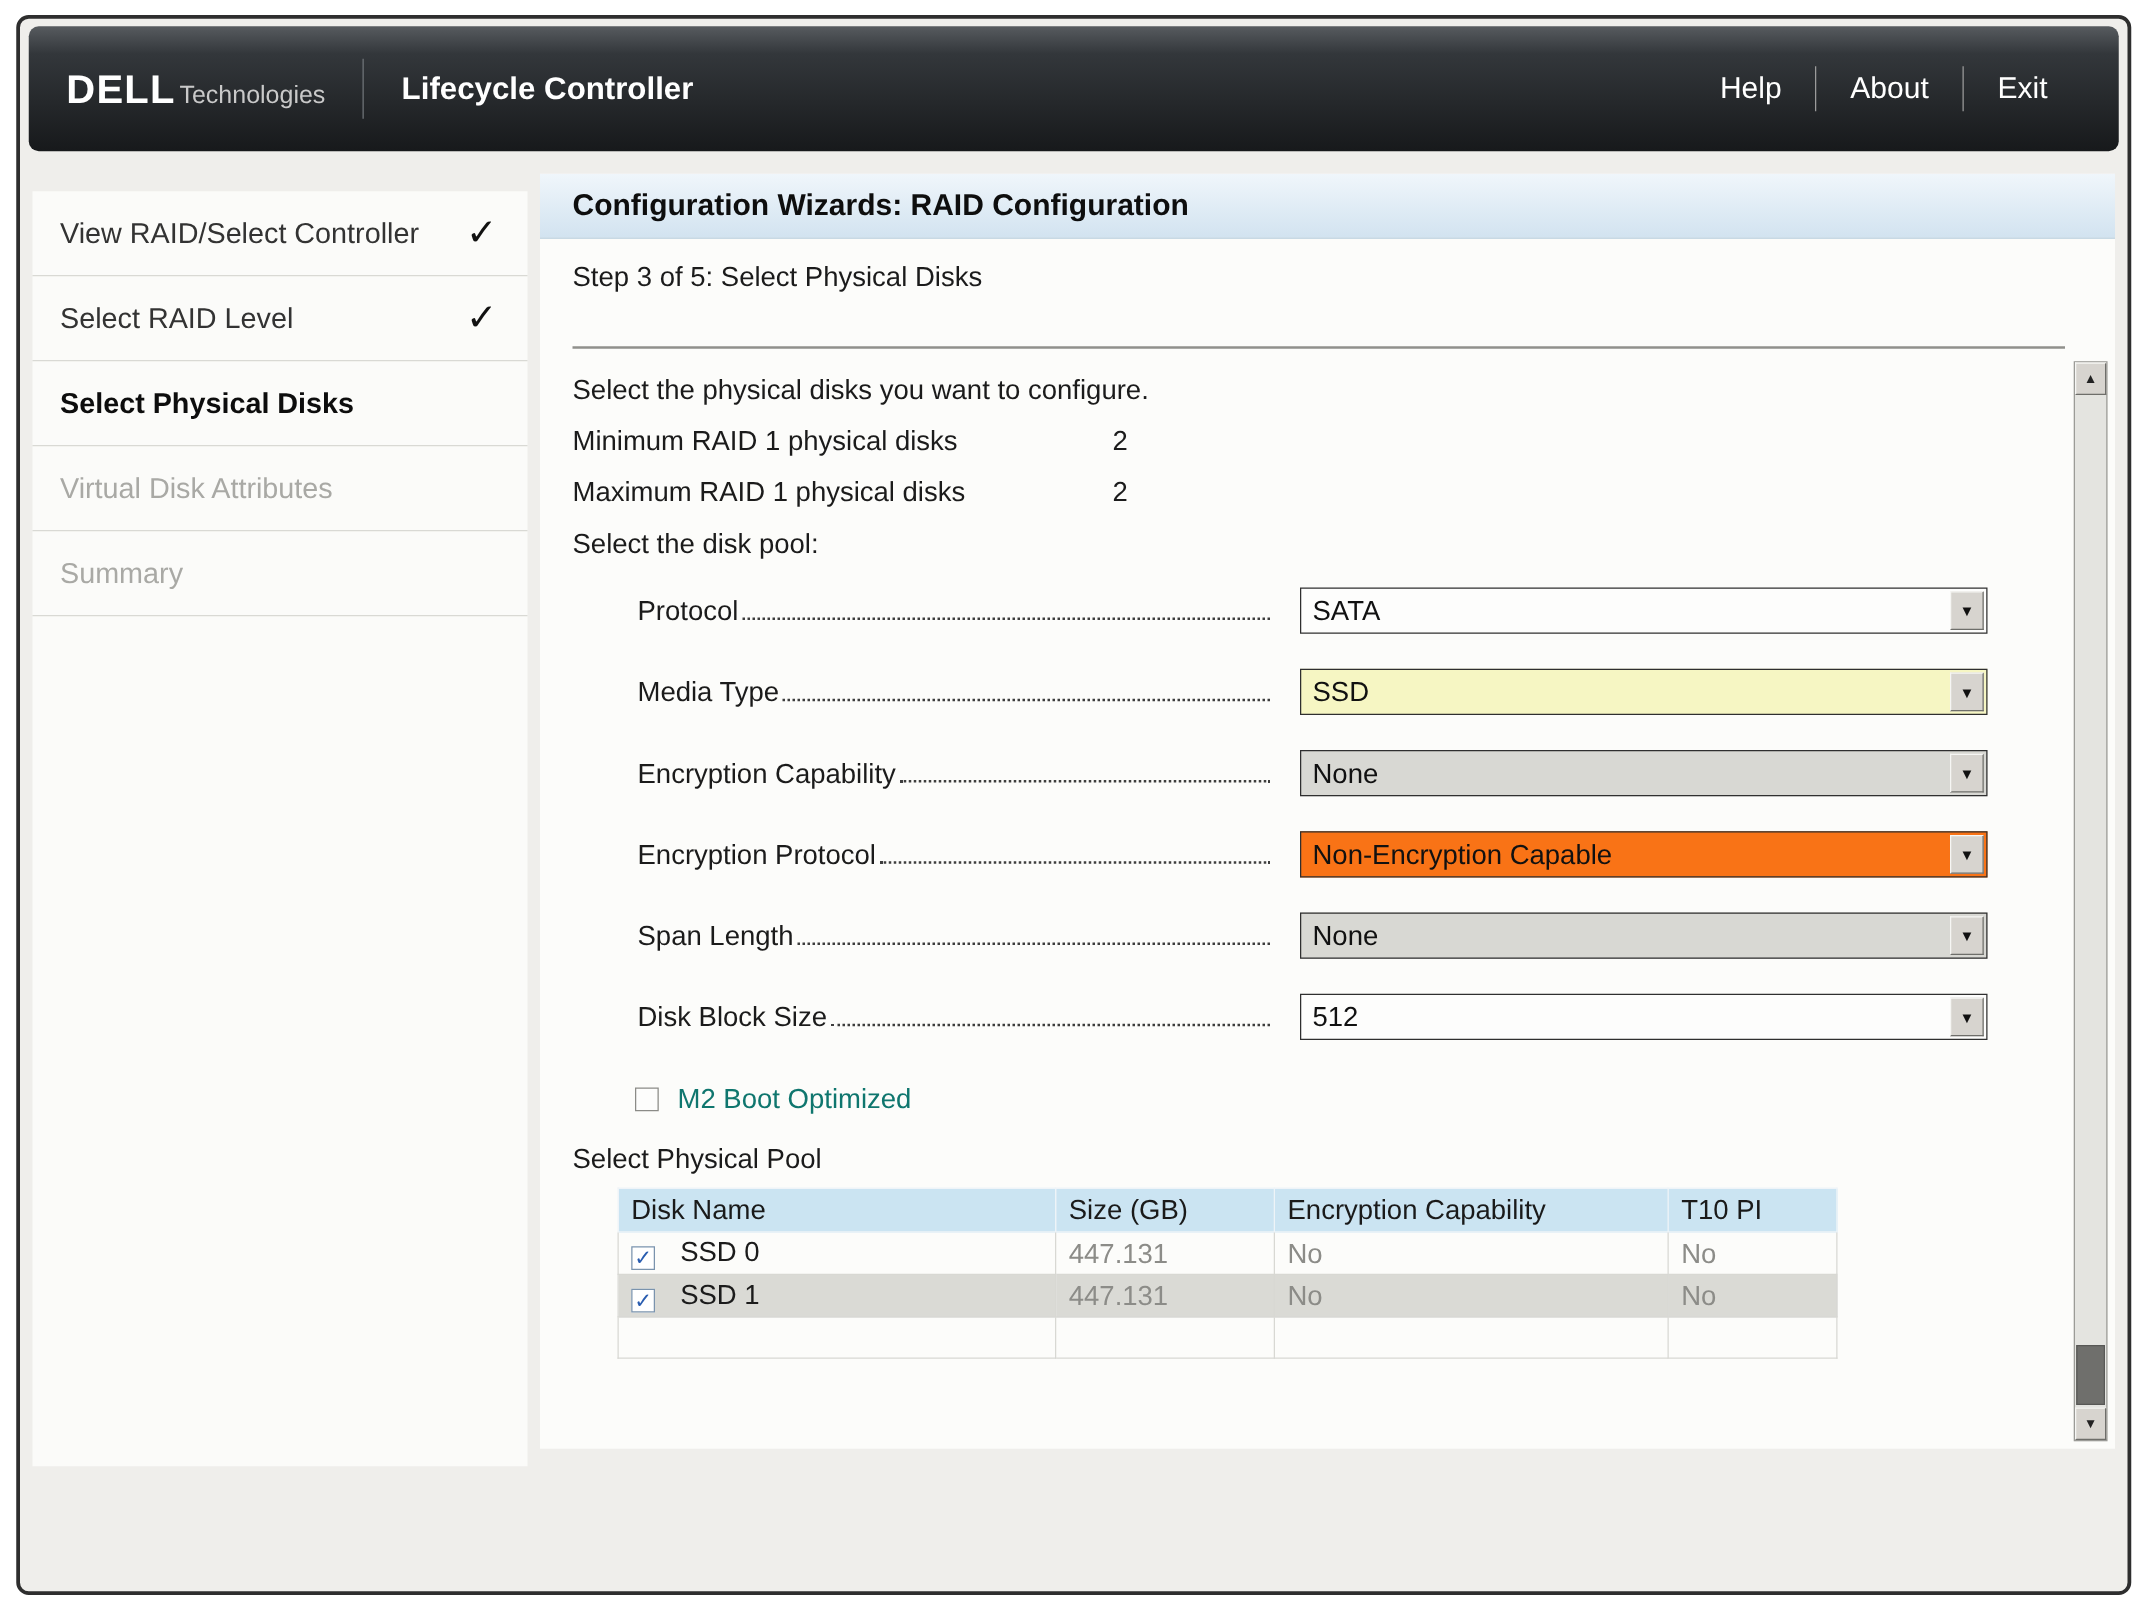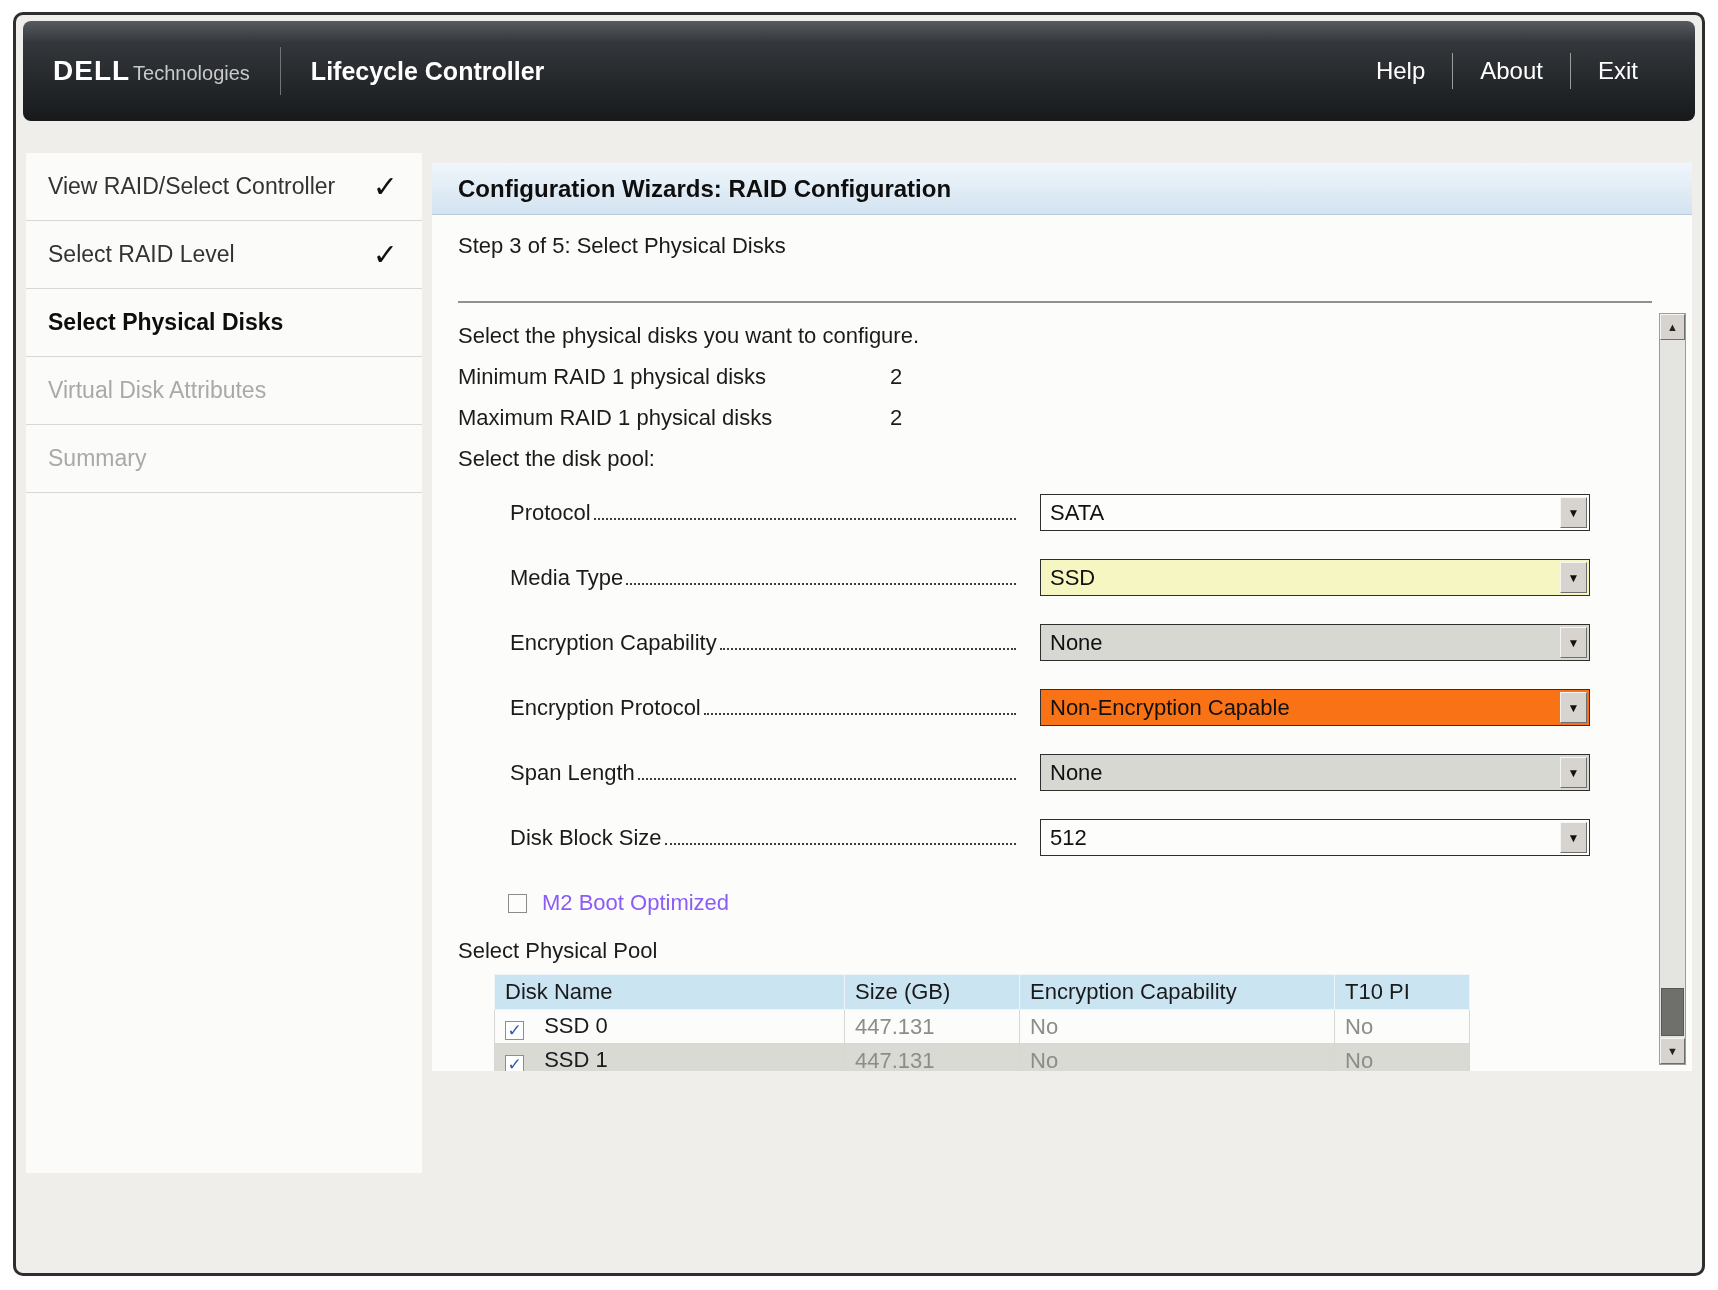--- a/index.html
+++ b/index.html
@@ -6,39 +6,39 @@
   html,body { width:1718px; height:1290px; background:#ffffff;
     font-family:"Liberation Sans","DejaVu Sans",sans-serif; color:#1b1b1b; }
   .frame { position:absolute; left:13px; top:12px; width:1692px; height:1264px;
     border:3px solid #2e2e2e; border-radius:10px; background:#efeeeb; }
 
   
   .header { position:absolute; left:7px; top:6px; right:7px; height:100px; border-radius:8px;
     background:linear-gradient(180deg,#575b5f 0%,#33373b 22%,#17191b 100%);
     display:flex; align-items:center; padding:0 30px; }
   .brand { display:flex; align-items:baseline; }
-  .brand-main { color:#fff; font-weight:bold; font-size:28px; letter-spacing:1px; }
+  .brand-main { color:#fff; font-weight:bold; font-size:32px; letter-spacing:1px; }
   .brand-suffix { color:#c9c9c9; font-size:20px; margin-left:3px; }
   .vsep { width:1px; height:48px; background:#70757a; margin:0 30px; }
   .app-title { color:#ffffff; font-weight:bold; font-size:25px; }
   .header-links { margin-left:auto; display:flex; align-items:center; }
   .hlink { color:#ffffff; font-size:24px; padding:0 27px; cursor:pointer; }
   .hsep { width:1px; height:36px; background:#9b9b9b; }
 
   
   .sidebar { position:absolute; left:10px; top:138px; width:396px; height:1020px; background:#fbfbf9; }
   .side-item { height:68px; display:flex; align-items:center; justify-content:space-between;
     padding:0 24px 0 22px; border-bottom:1px solid #d9d9d4; font-size:23px; color:#333; cursor:pointer; }
   .side-item.current { font-weight:bold; color:#0d0d0d; }
   .side-item.disabled { color:#a9a9a5; cursor:default; }
   .check { visibility:hidden; font-size:30px; font-weight:bold; color:#111; }
   .check.on { visibility:visible; }
 
   
-  .main { position:absolute; left:416px; top:148px; right:10px; height:908px;
+  .main { position:absolute; left:416px; top:124px; right:10px; height:1020px;
     background:#fcfcfa; overflow:hidden; }
   .title-bar { height:52px; background:linear-gradient(180deg,#f0f6fb,#d2e3f0);
     border-bottom:1px solid #b7cddd; display:flex; align-items:center; padding-left:26px; }
   .title-bar span { font-size:24px; font-weight:bold; color:#0e0e0e; }
   .step { margin:18px 26px 0; font-size:22px; }
   .hrule { margin:42px 40px 0 26px; border-top:2px solid #90908c; }
   .body-pad { padding:20px 26px 0; }
   .intro { font-size:22px; }
   .kv { display:flex; font-size:22px; margin-top:15px; }
   .kv-label { width:432px; }
@@ -53,21 +53,21 @@
   .fselect { width:550px; height:37px; border:1px solid #2f2f2f; position:relative;
     display:flex; align-items:center; padding-left:9px; font-size:22px; color:#111;
     background:#fdfdfc; cursor:pointer; }
   .arrow-btn { position:absolute; right:2px; top:2px; bottom:2px; width:27px; background:#d7d4cf;
     border:1px solid; border-color:#f6f6f4 #6e6e6a #6e6e6a #f6f6f4;
     display:flex; align-items:center; justify-content:center; font-size:12px; color:#111; cursor:pointer; }
 
   
   .cb-group { margin:34px 0 0 50px; }
   .cbrow { display:flex; align-items:center; margin-bottom:22px; font-size:22px; cursor:pointer; }
-  .cbrow.disabled { color:#8b5cf6; cursor:default; }
+  .cbrow.disabled { color:#0f766e; cursor:default; }
   .cb { width:19px; height:19px; border:1px solid #8b8b87; background:#fdfdfc; margin-right:15px; }
 
   .pool-title { font-size:22px; margin-top:6px; }
 
   
   .ptable { margin:10px 0 0 36px; border-collapse:collapse; font-size:22px; table-layout:fixed; width:975px; }
   .ptable th { background:#cbe4f2; font-weight:normal; text-align:left; padding:4px 10px;
     border:1px solid #eef4f8; color:#1a1a1a; }
   .ptable td { padding:3px 10px; border:1px solid #d8d8d3; height:33px; }
   .ptable tr.alt td { background:#dadad5; }

